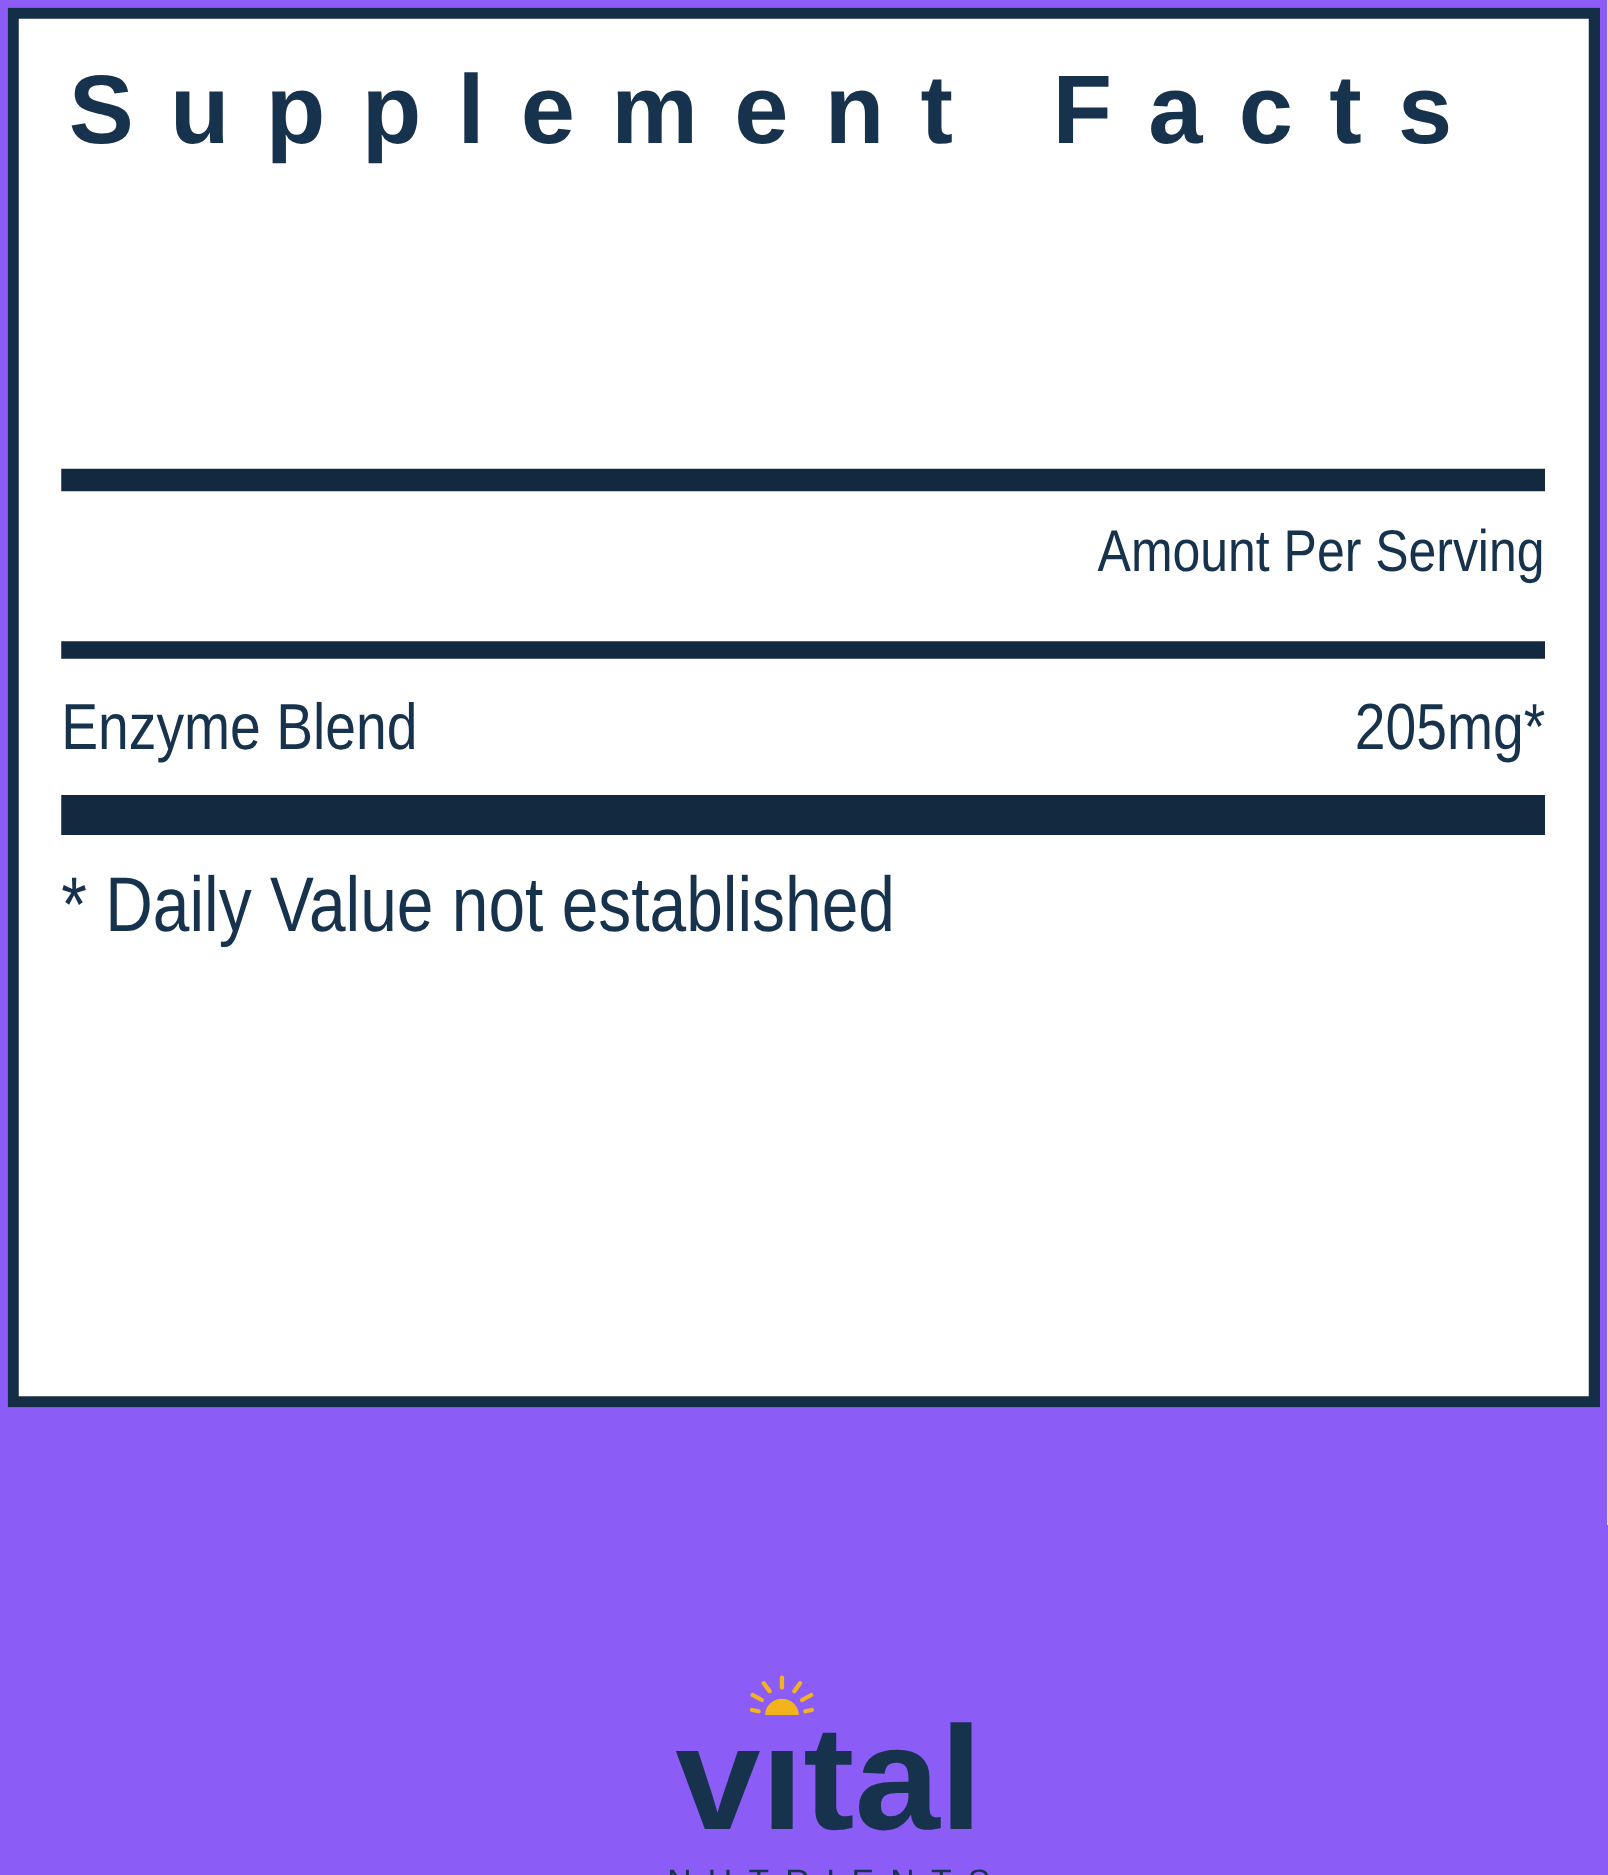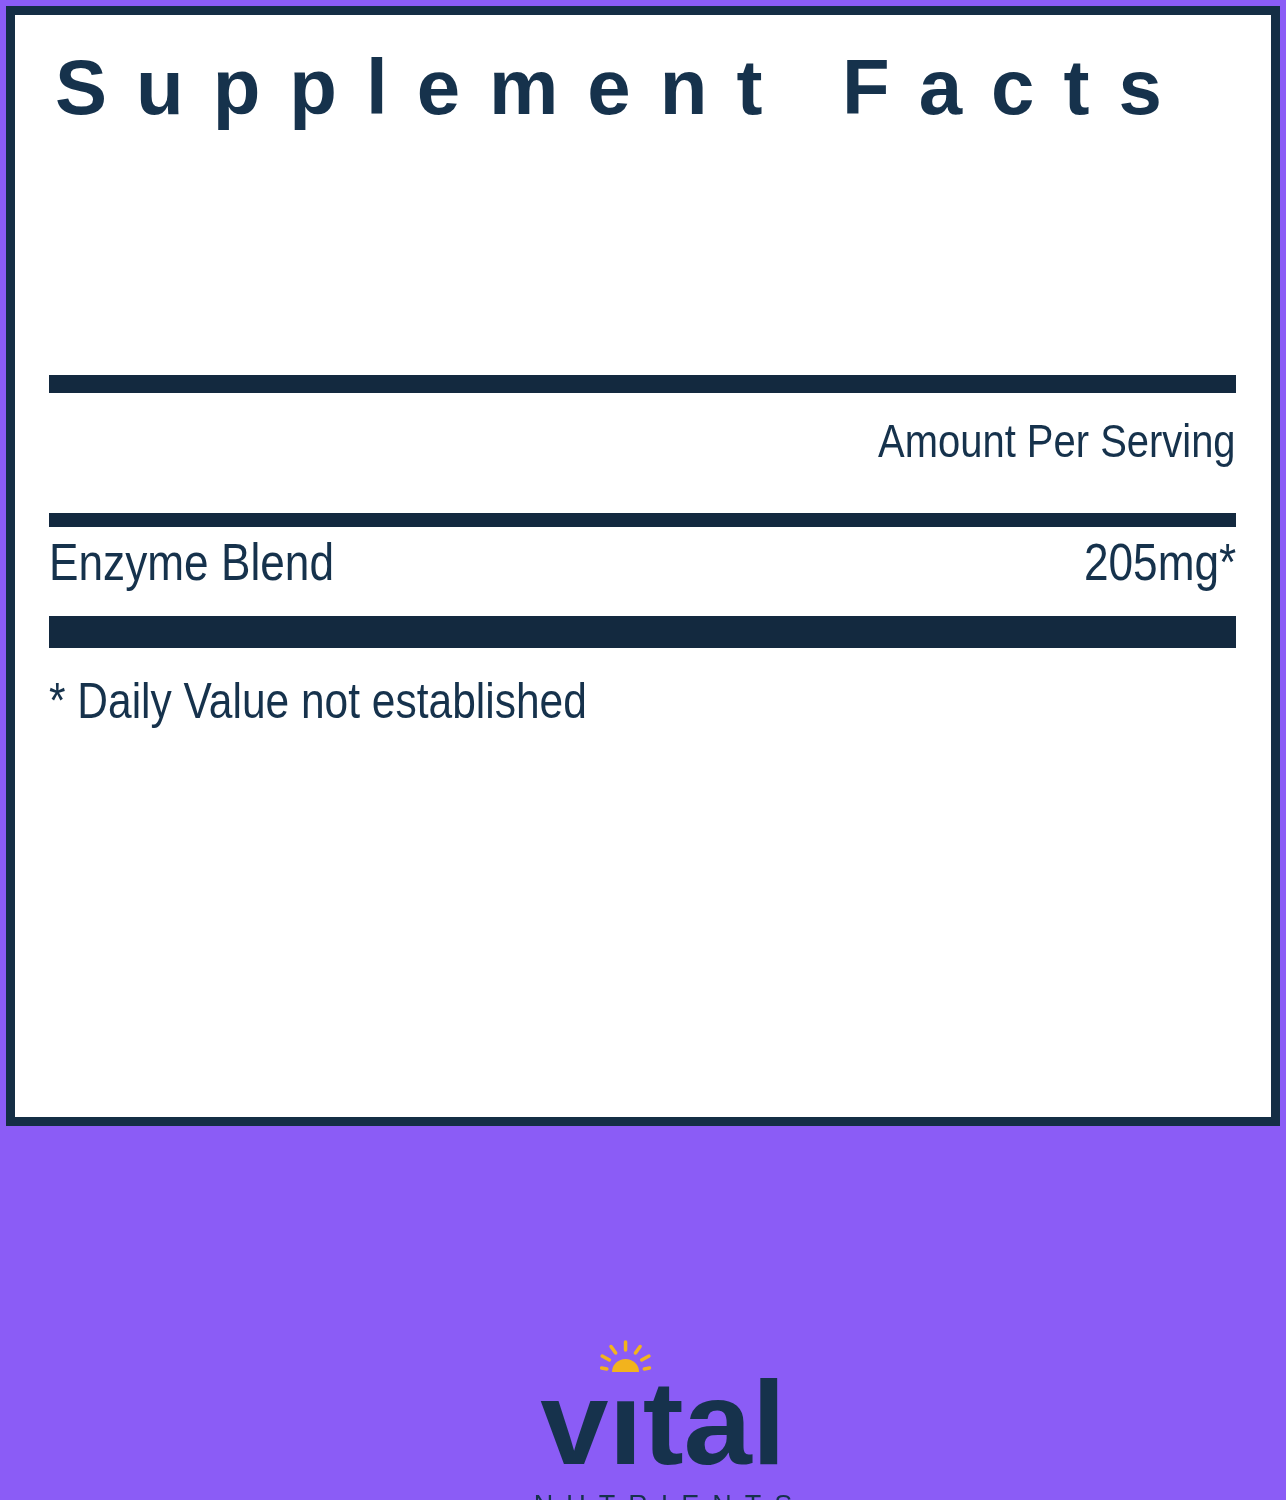--- a/index.html
+++ b/index.html
@@ -21,30 +21,30 @@
   .bar { position:absolute; left:34px; right:35px; background:#13293f; }
   .bar1 { top:360px; height:18px; }
   .bar2 { top:498px; height:14px; }
   .bar3 { position:static; height:20px; margin:0; }
 
   .amount-row { position:absolute; top:398px; height:60px; left:28px; right:35px;
                 display:flex; justify-content:flex-end; }
   .amount-row span { font-size:47px; font-weight:500; white-space:nowrap;
                      transform:scaleX(0.85); transform-origin:100% 50%; }
 
-  .rows { position:absolute; top:492px; left:34px; right:35px; }
+  .rows { position:absolute; top:512px; left:34px; right:35px; }
   .row { display:flex; justify-content:space-between; align-items:center; height:115px;
          font-size:52px; }
   .row.first { height:109px; }
   .row .lbl { white-space:nowrap; transform:scaleX(0.85); transform-origin:0 50%; }
   .row.indent .lbl { margin-left:60px; }
   .row .val { white-space:nowrap; transform:scaleX(0.85); transform-origin:100% 50%; }
   .hr { height:4px; background:#13293f; }
 
-  .footnote { margin-top:24px; height:64px; display:flex; font-size:50px; }
+  .footnote { margin-top:24px; height:64px; display:flex; align-items:center; font-size:62px; }
   .footnote span { white-space:nowrap; transform:scaleX(0.85); transform-origin:0 50%; }
 
   
   .other { position:absolute; top:1168px; left:5px; width:1276px; }
   .other .oline { font-size:50px; line-height:78px; white-space:nowrap;
                   transform:scaleX(0.80); transform-origin:0 50%; }
 
   
   .logo { position:absolute; top:1364px; left:20px; width:1286px; text-align:center; }
   .brand-wrap { display:inline-flex; align-items:baseline; position:relative;

